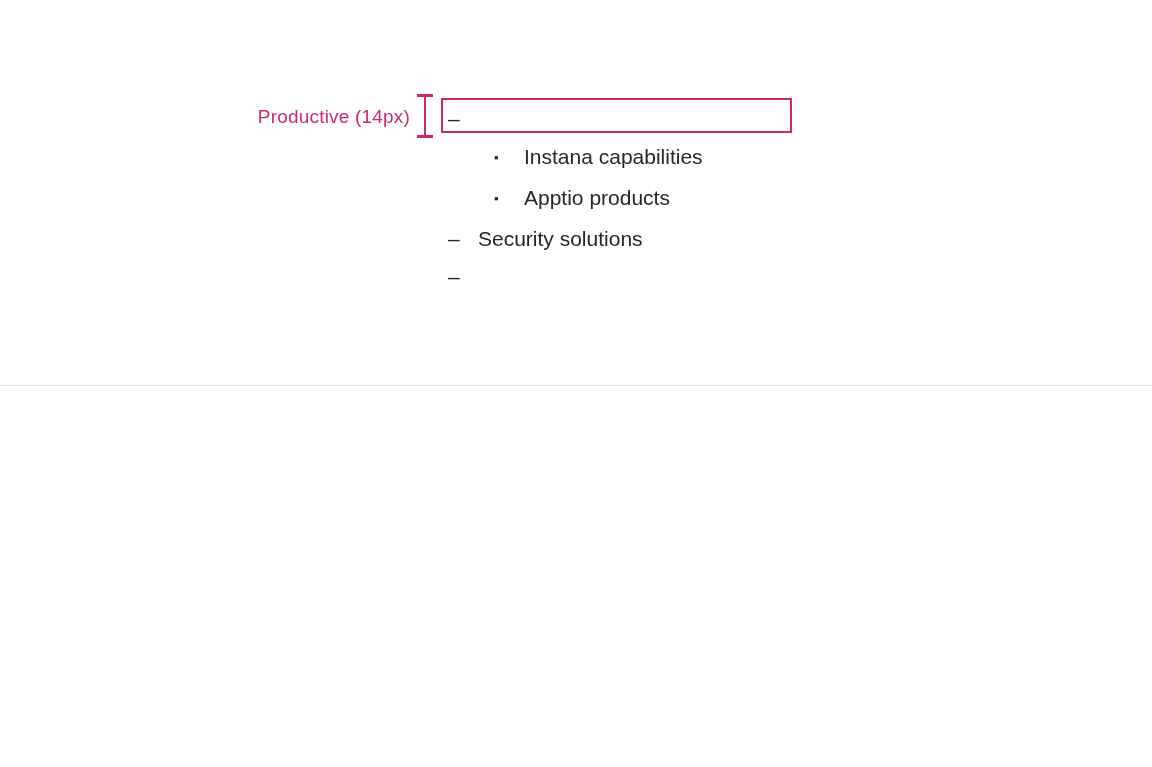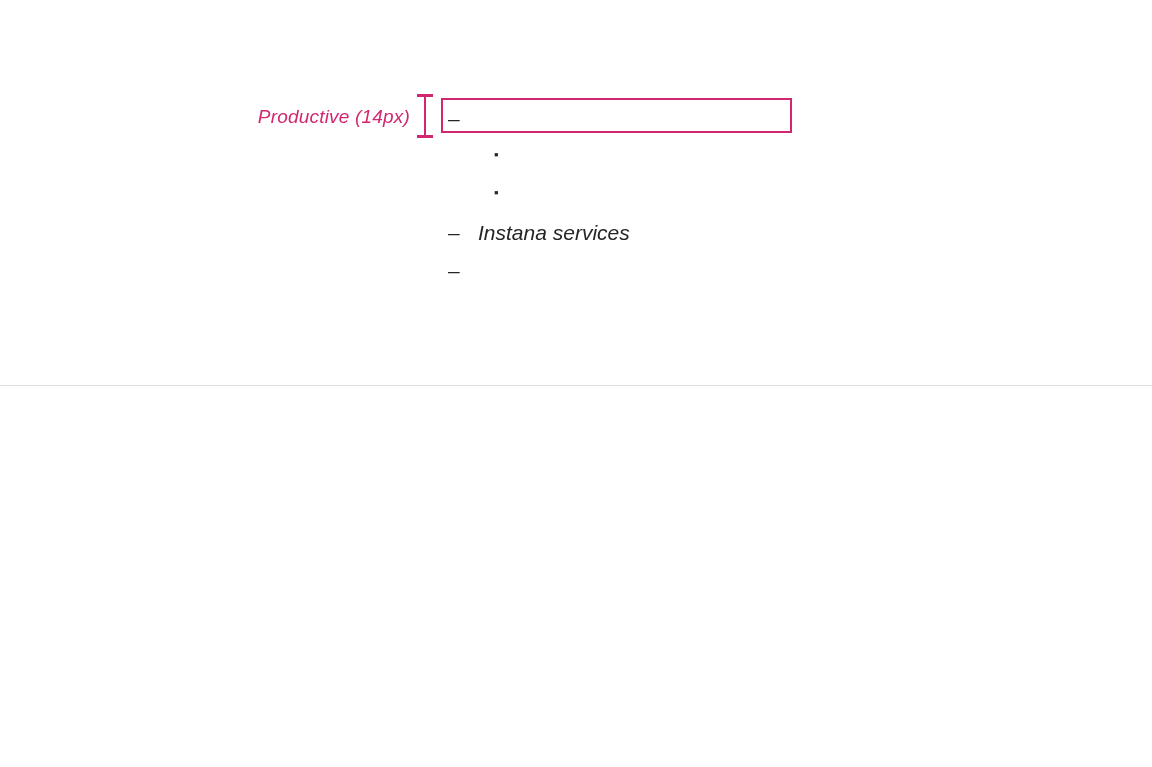--- a/index.html
+++ b/index.html
@@ -23,21 +23,21 @@
     width: 1152px;
     height: 767px;
   }
 
   
   .section {
     position: absolute;
     left: 0;
     width: 1152px;
   }
-  .section--productive { top: 0; height: 414px; font-style: italic; }
+  .section--productive { top: 0; height: 414px; }
   .section--expressive { top: 386px; height: 381px; }
 
   
   .section-divider {
     position: absolute;
     left: 0;
     top: 385px;
     width: 1152px;
     height: 1px;
     background: #e0e0e0;
@@ -169,30 +169,32 @@
 
     <ul class="list-tree list-tree--productive">
 
       <li class="list-item-wrap">
         <div class="list-item">
           <span class="list-marker">–</span>
         </div>
         <ul class="sublist">
           <li class="list-item">
             <span class="list-marker">▪</span>
+            <span class="list-label">Instana capabilities</span>
           </li>
           <li class="list-item">
             <span class="list-marker">▪</span>
+            <span class="list-label">Apptio products</span>
           </li>
         </ul>
       </li>
 
       <li class="list-item">
         <span class="list-marker">–</span>
-        <span class="list-label">Instana services</span>
+        <span class="list-label">Security solutions</span>
       </li>
 
       <li class="list-item">
         <span class="list-marker">–</span>
       </li>
 
     </ul>
 
     <div class="highlight-box highlight-box--productive"></div>
   </div>

